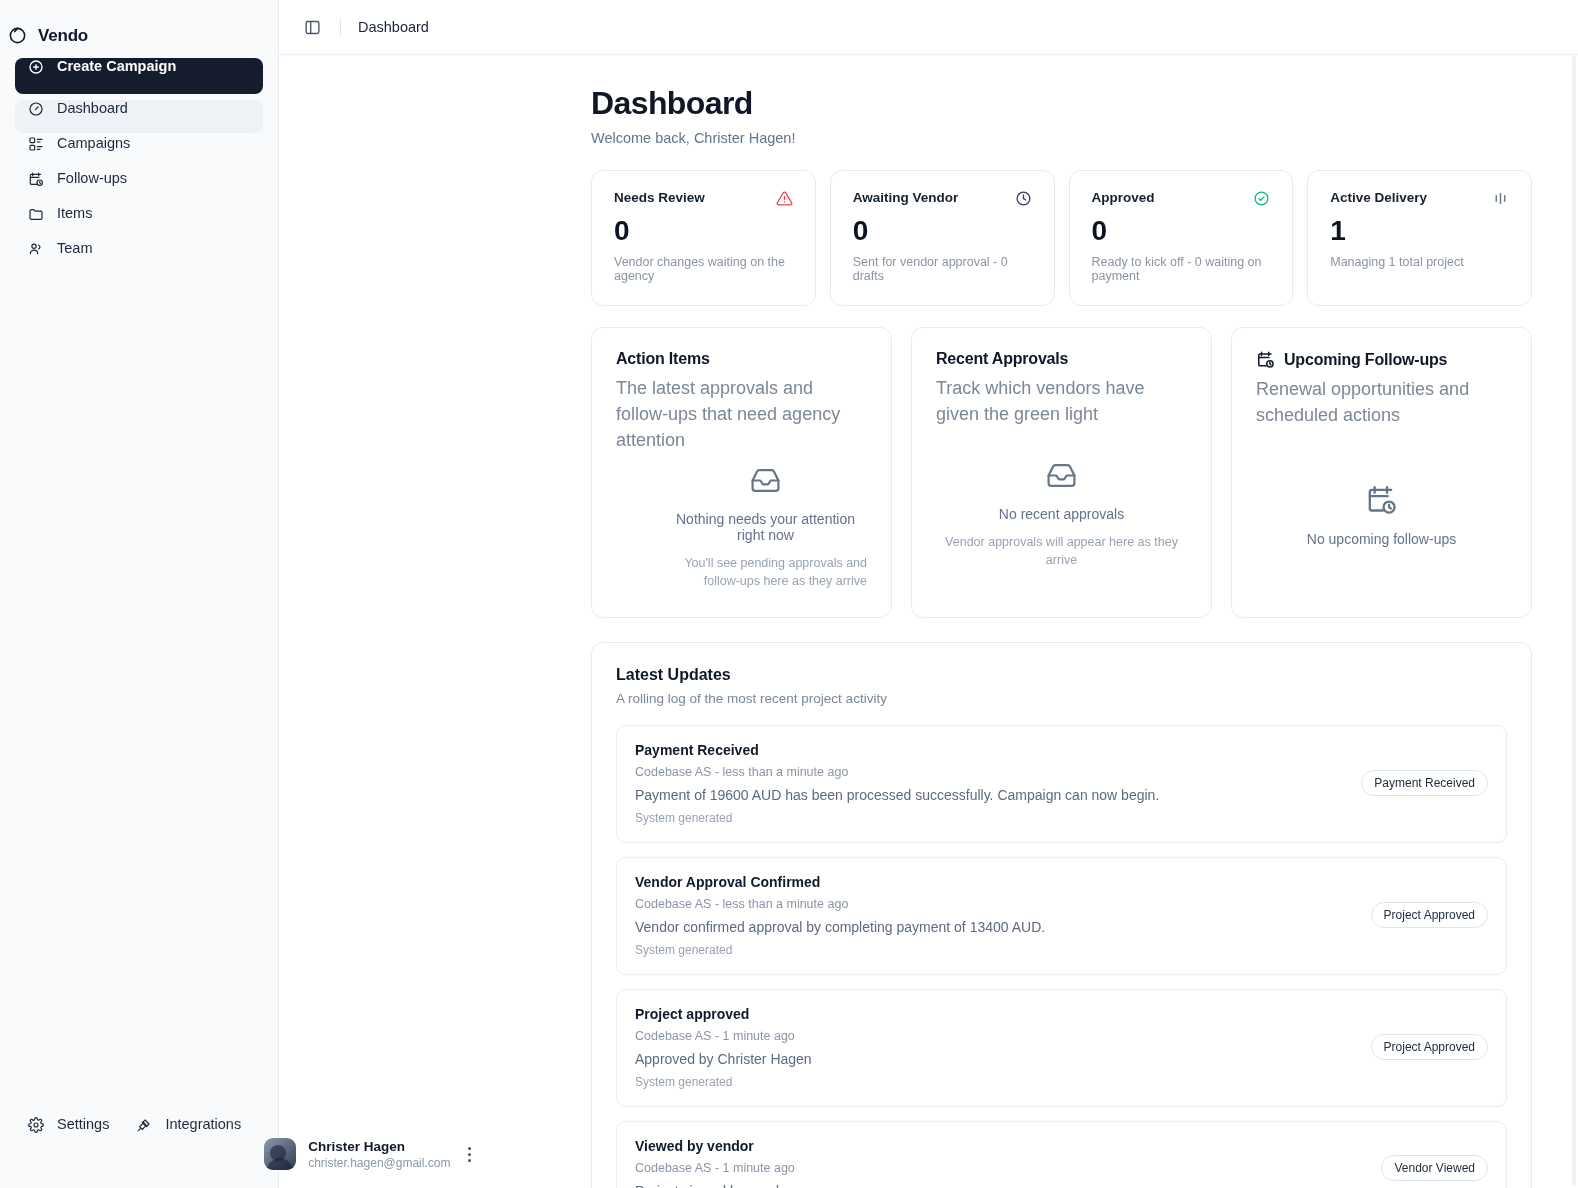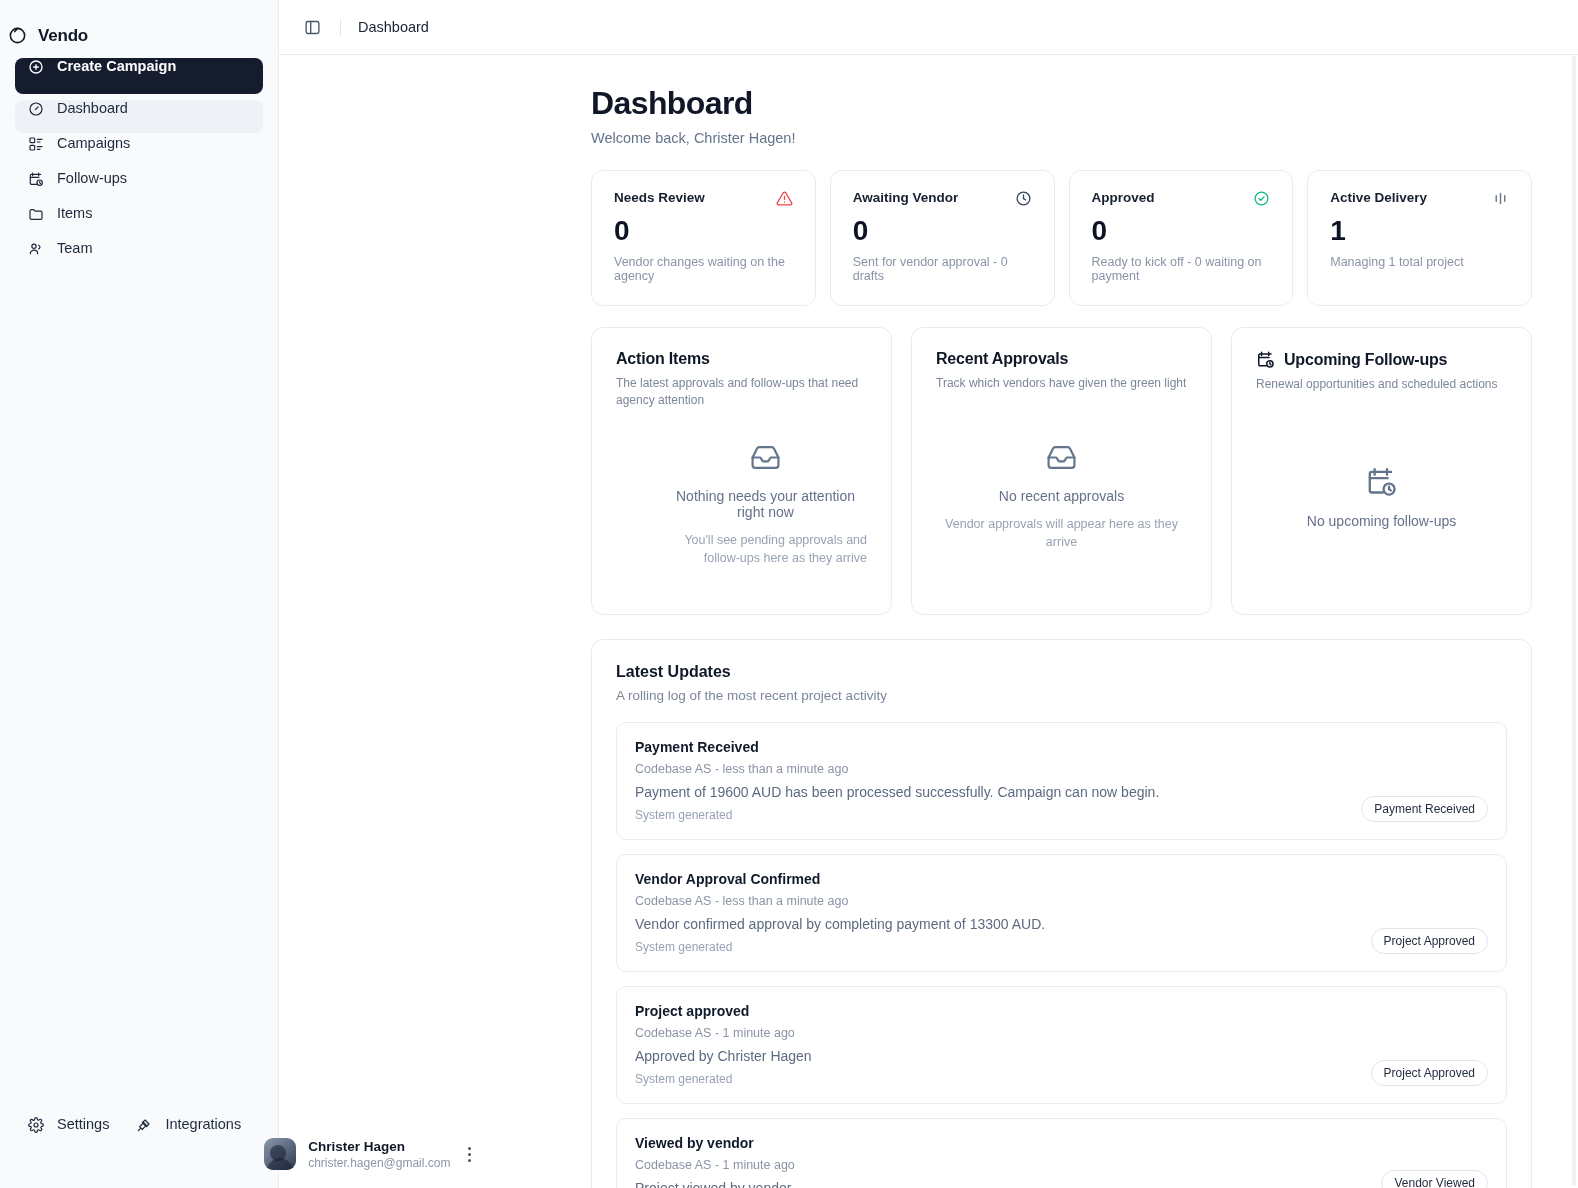--- a/index.html
+++ b/index.html
@@ -96,36 +96,36 @@
   .stat-value { font-size: 28px; font-weight: 700; color: #0c1322; margin-top: 8px; letter-spacing:-.5px; }
   .stat-hint { font-size: 12.5px; color: #8a94a6; margin-top: 8px; }
 
   .grid-panels {
     display: grid; grid-template-columns: 1fr 1fr 1fr; gap: 19px;
     margin: 21px 0 0 312px;
   }
   .panel { padding: 22px 24px 26px 24px; min-height: 288px; display:flex; flex-direction:column; }
   .panel-title { font-size: 16px; font-weight: 700; color: #101828; letter-spacing:-.2px; }
   .panel-title.with-icon { display:flex; align-items:center; gap: 9px; }
-  .panel-sub { font-size: 12px; color: #7c8797; margin-top: 7px; line-height: 1.45; }
+  .panel-sub { font-size: 18px; color: #7c8797; margin-top: 7px; line-height: 1.45; }
   .empty { margin-top: auto; margin-bottom: auto; text-align: center; padding-top: 12px; }
   .empty-icon { display:flex; justify-content:center; color:#6b7a90; }
   .empty-title { font-size: 14px; color: #66718a; margin-top: 15px; }
   .empty-note { font-size: 12.5px; color: #98a2b3; margin-top: 11px; line-height:1.45; }
   .empty.left { text-align: left; margin-left: 48px; }
   .empty.left .empty-title { text-align:center; }
   .panel.p1 .empty-note { text-align: right; }
 
   .updates { margin: 24px 0 0 312px; padding: 23px 24px 20px 24px; }
   .updates-title { font-size: 16px; font-weight: 700; color: #101828; }
   .updates-sub { font-size: 13.5px; color: #7c8797; margin-top: 7px; }
   .update-list { margin-top: 19px; display:flex; flex-direction:column; gap: 14px; }
   .update {
     border:1px solid #e8edf4; border-radius: 10px; padding: 16px 18px 17px 18px;
-    display:flex; justify-content:space-between; align-items:flex-end; gap: 16px;
+    display:flex; justify-content:space-between; align-items:center; gap: 16px;
   }
   .u-title { font-size: 14px; font-weight: 700; color: #111a2b; }
   .u-meta { font-size: 12.5px; color: #8b94a6; margin-top: 7px; }
   .u-body { font-size: 14px; color: #5d6a80; margin-top: 8px; }
   .u-sys { font-size: 12px; color: #98a2b3; margin-top: 8px; }
   .badge {
     flex: 0 0 auto; border:1px solid #dfe5ee; border-radius: 999px;
     padding: 5px 12px; font-size: 12px; color: #1f2a3c; background:#fff; white-space:nowrap;
   }
 
@@ -401,21 +401,21 @@
                 <div class="u-body">Payment of 19600 AUD has been processed successfully. Campaign can now begin.</div>
                 <div class="u-sys">System generated</div>
               </div>
               <span class="badge">Payment Received</span>
             </div>
 
             <div class="update">
               <div>
                 <div class="u-title">Vendor Approval Confirmed</div>
                 <div class="u-meta">Codebase AS - less than a minute ago</div>
-                <div class="u-body">Vendor confirmed approval by completing payment of 13300 AUD.</div>
+                <div class="u-body">Vendor confirmed approval by completing payment of 13400 AUD.</div>
                 <div class="u-sys">System generated</div>
               </div>
               <span class="badge">Project Approved</span>
             </div>
 
             <div class="update">
               <div>
                 <div class="u-title">Project approved</div>
                 <div class="u-meta">Codebase AS - 1 minute ago</div>
                 <div class="u-body">Approved by Christer Hagen</div>

